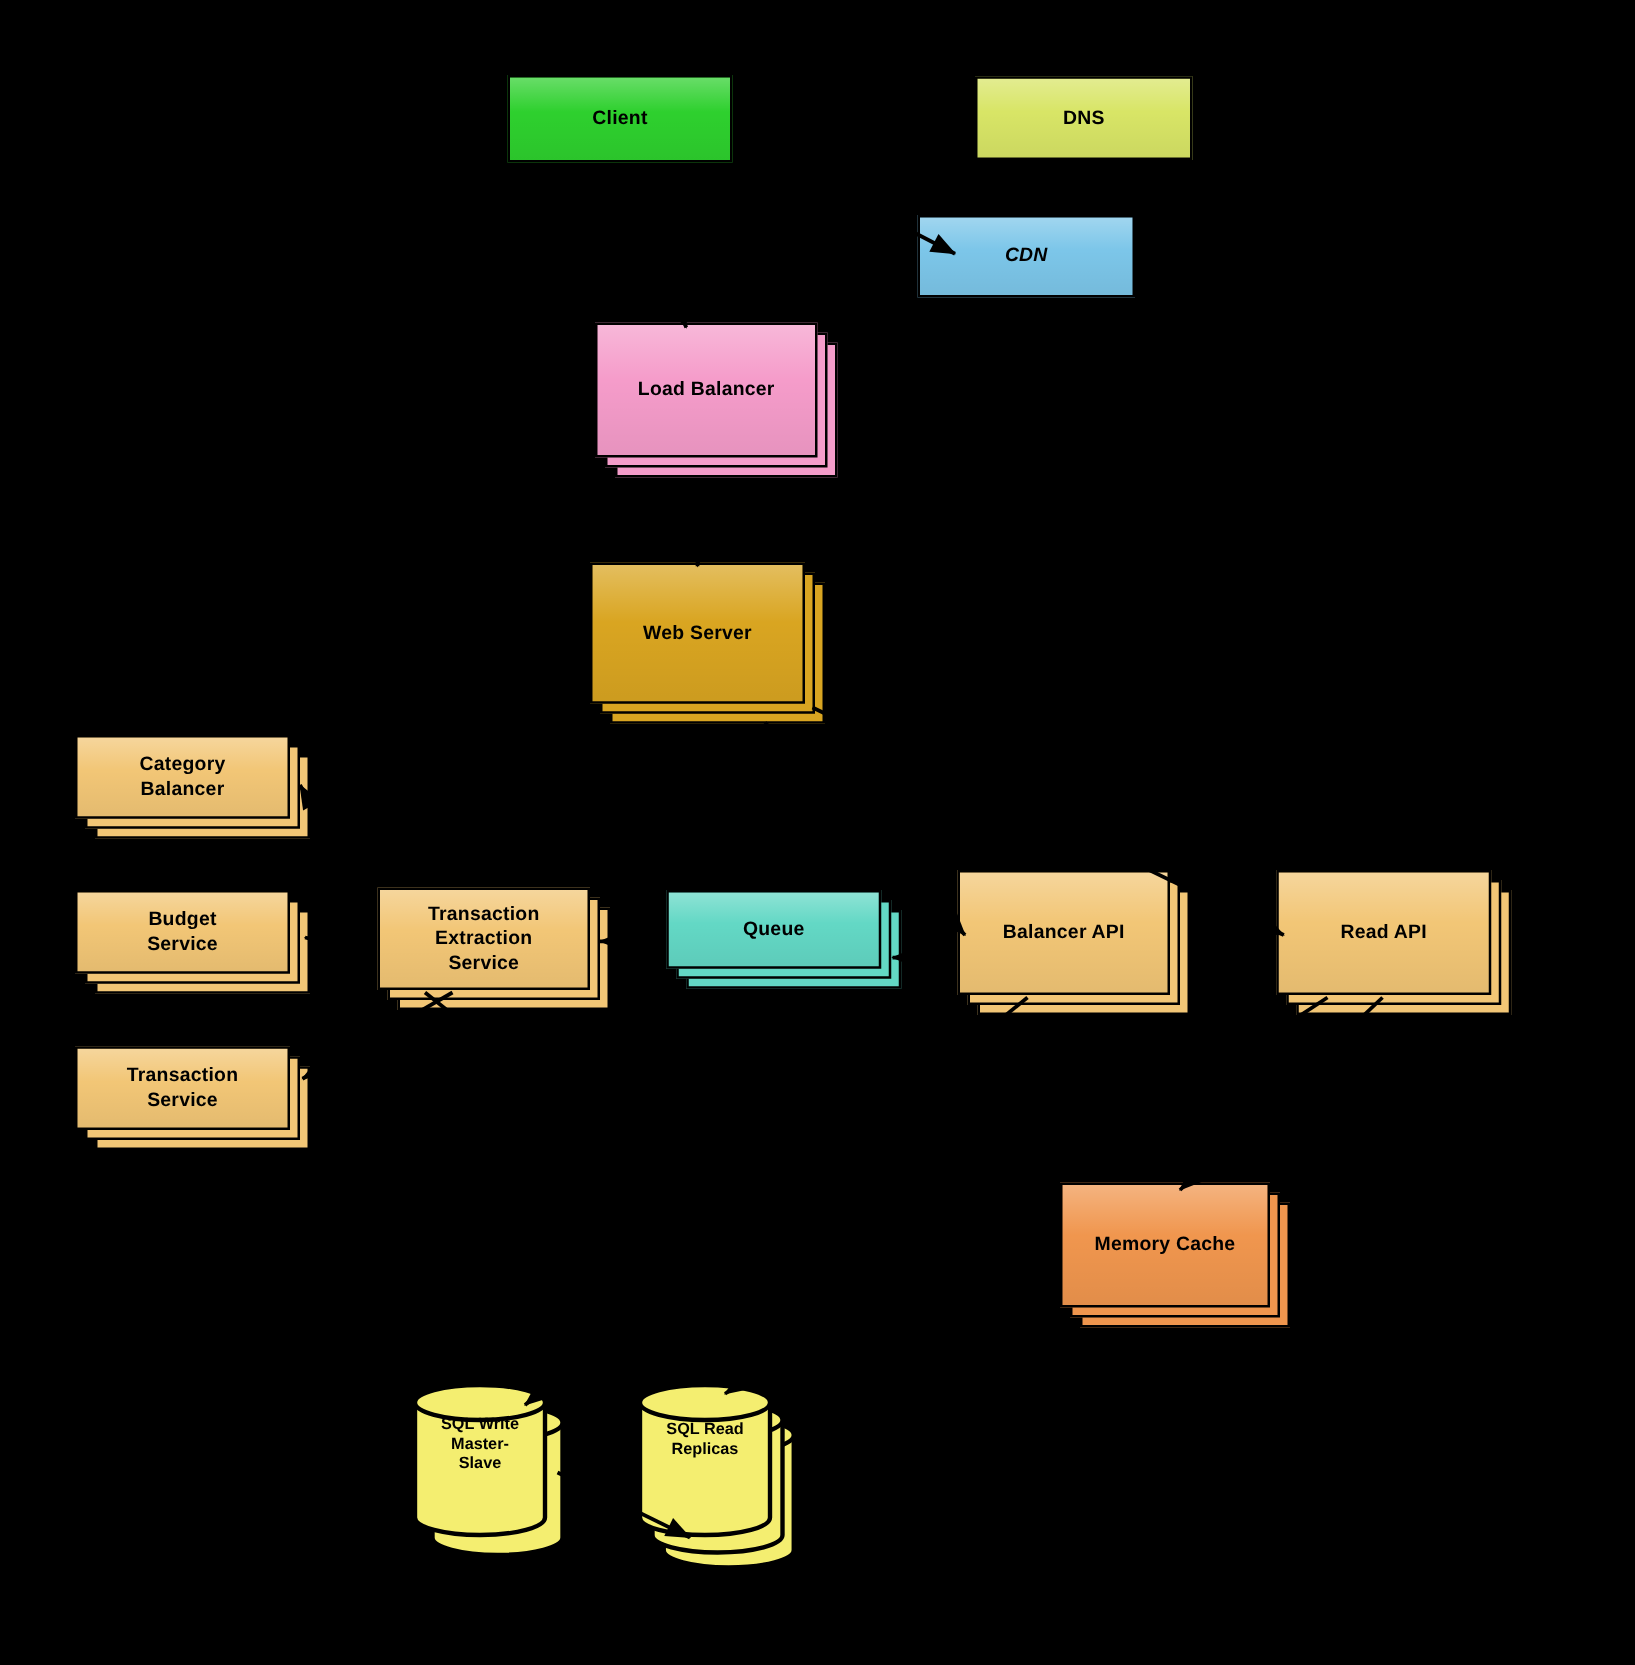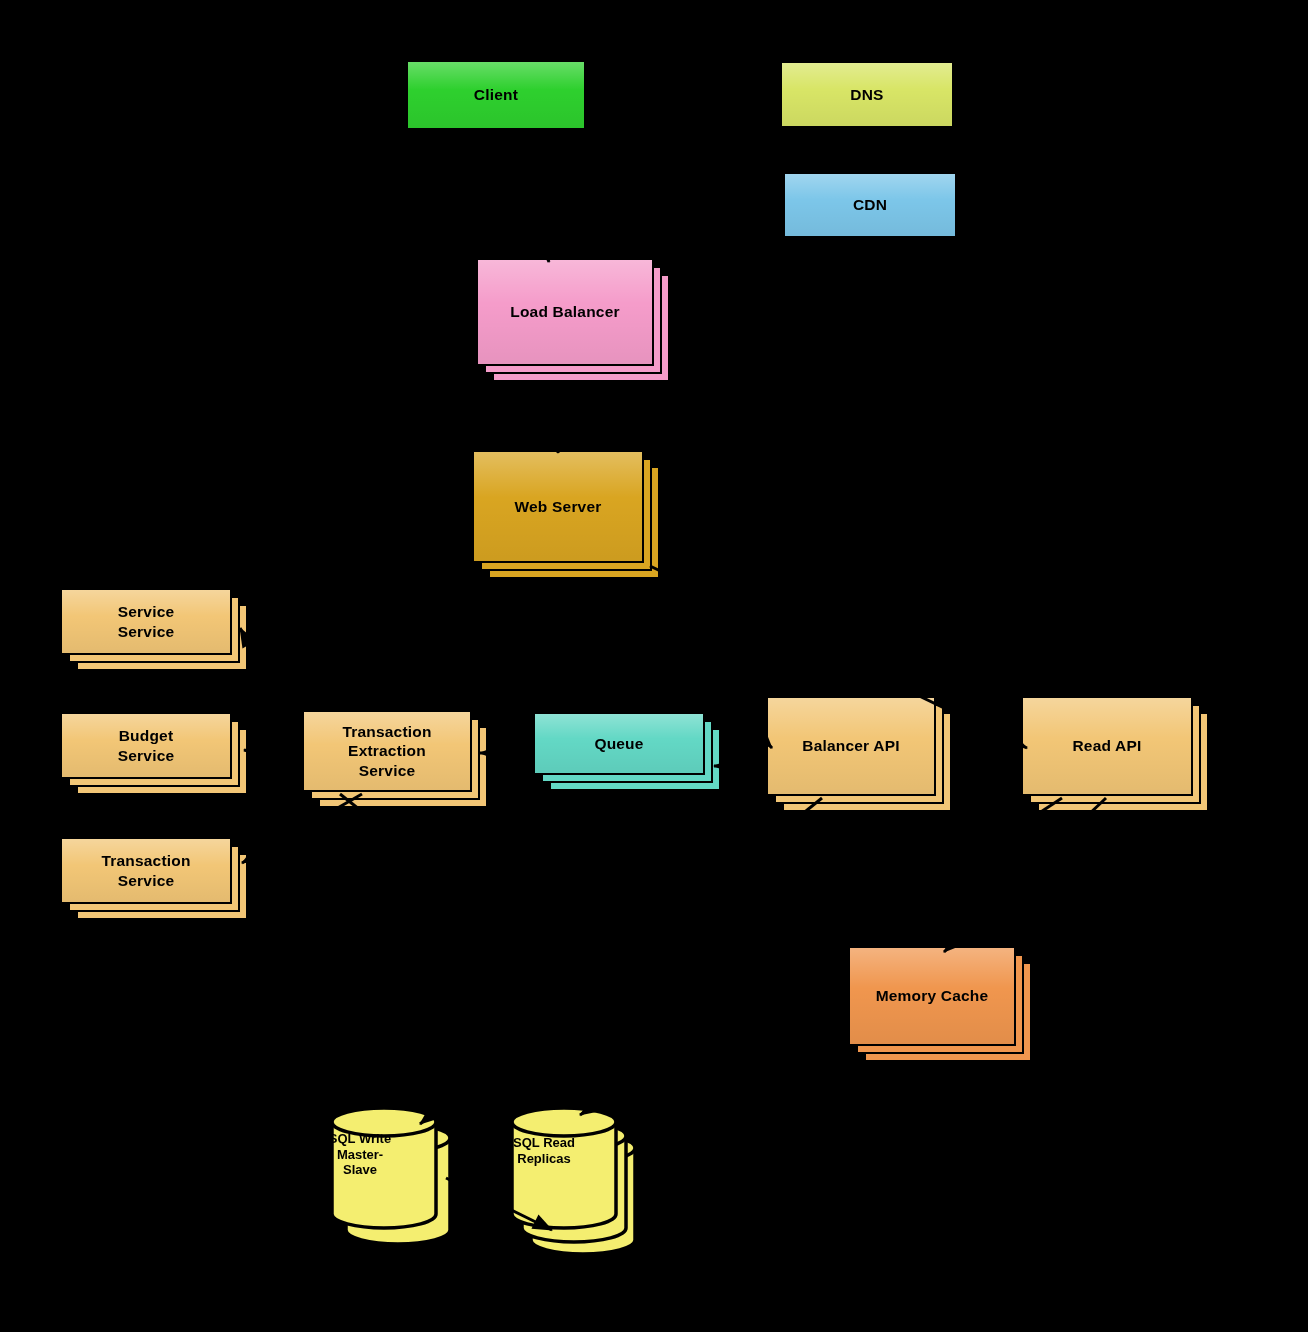--- a/index.html
+++ b/index.html
@@ -16,21 +16,21 @@
   .label{font-weight:700;font-size:15.5px;line-height:1.25;color:#000;letter-spacing:.2px;}
   .wrap .label{max-width:105px;}
   .wrap3 .label{max-width:100px;}
 
   
   .cyl svg{position:absolute;left:0;top:0;width:100%;height:100%;overflow:visible;}
   .cyl svg path,.cyl svg ellipse{fill:var(--c);stroke:#000;stroke-width:3.5;}
   .g1w{transform:translate(14px,16px);}
   .g1r{transform:translate(10px,14px);}
   .g2r{transform:translate(19px,26px);}
-  .cyl-label{position:absolute;left:0;right:0;display:flex;justify-content:flex-start;text-align:center;
+  .cyl-label{position:absolute;left:0;right:0;display:flex;justify-content:center;text-align:center;
              font-weight:700;font-size:13px;line-height:1.2;color:#000;}
   .cyl-label span{display:inline-block;}
   .lbl-w span{max-width:64px;}
   .lbl-r span{max-width:72px;}
   .lbl-o span{max-width:60px;}
 
   
   .edges{position:absolute;left:0;top:0;pointer-events:none;}
   .edge{stroke:#000;stroke-width:3;fill:none;}
 </style>
@@ -44,21 +44,21 @@
       <span class="label">Client</span>
     </div>
   </div>
 
   <div class="node" style="left: 780px; top: 61px; width: 174px; height: 67px; --c: #d8e566;">
     <div class="face">
       <span class="label">DNS</span>
     </div>
   </div>
 
-  <div class="node" style="left: 783px; top: 172px; width: 174px; height: 66px; --c: #7cc6e9;">
+  <div class="node" style="left: 734px; top: 172px; width: 174px; height: 66px; font-style: italic; --c: #7cc6e9;">
     <div class="face">
       <span class="label">CDN</span>
     </div>
   </div>
 
   <div class="node" style="left: 476px; top: 258px; width: 178px; height: 108px; --c: #f59cca;">
     <i class="layer l2"></i>
     <i class="layer l1"></i>
     <div class="face">
       <span class="label">Load Balancer</span>
@@ -70,21 +70,21 @@
     <i class="layer l1"></i>
     <div class="face">
       <span class="label">Web Server</span>
     </div>
   </div>
 
   <div class="node wrap" style="left: 60px; top: 588px; width: 172px; height: 67px; --c: #f2c676;">
     <i class="layer l2"></i>
     <i class="layer l1"></i>
     <div class="face">
-      <span class="label">Service Service</span>
+      <span class="label">Category Balancer</span>
     </div>
   </div>
 
   <div class="node wrap" style="left: 60px; top: 712px; width: 172px; height: 67px; --c: #f2c676;">
     <i class="layer l2"></i>
     <i class="layer l1"></i>
     <div class="face">
       <span class="label">Budget Service</span>
     </div>
   </div>

